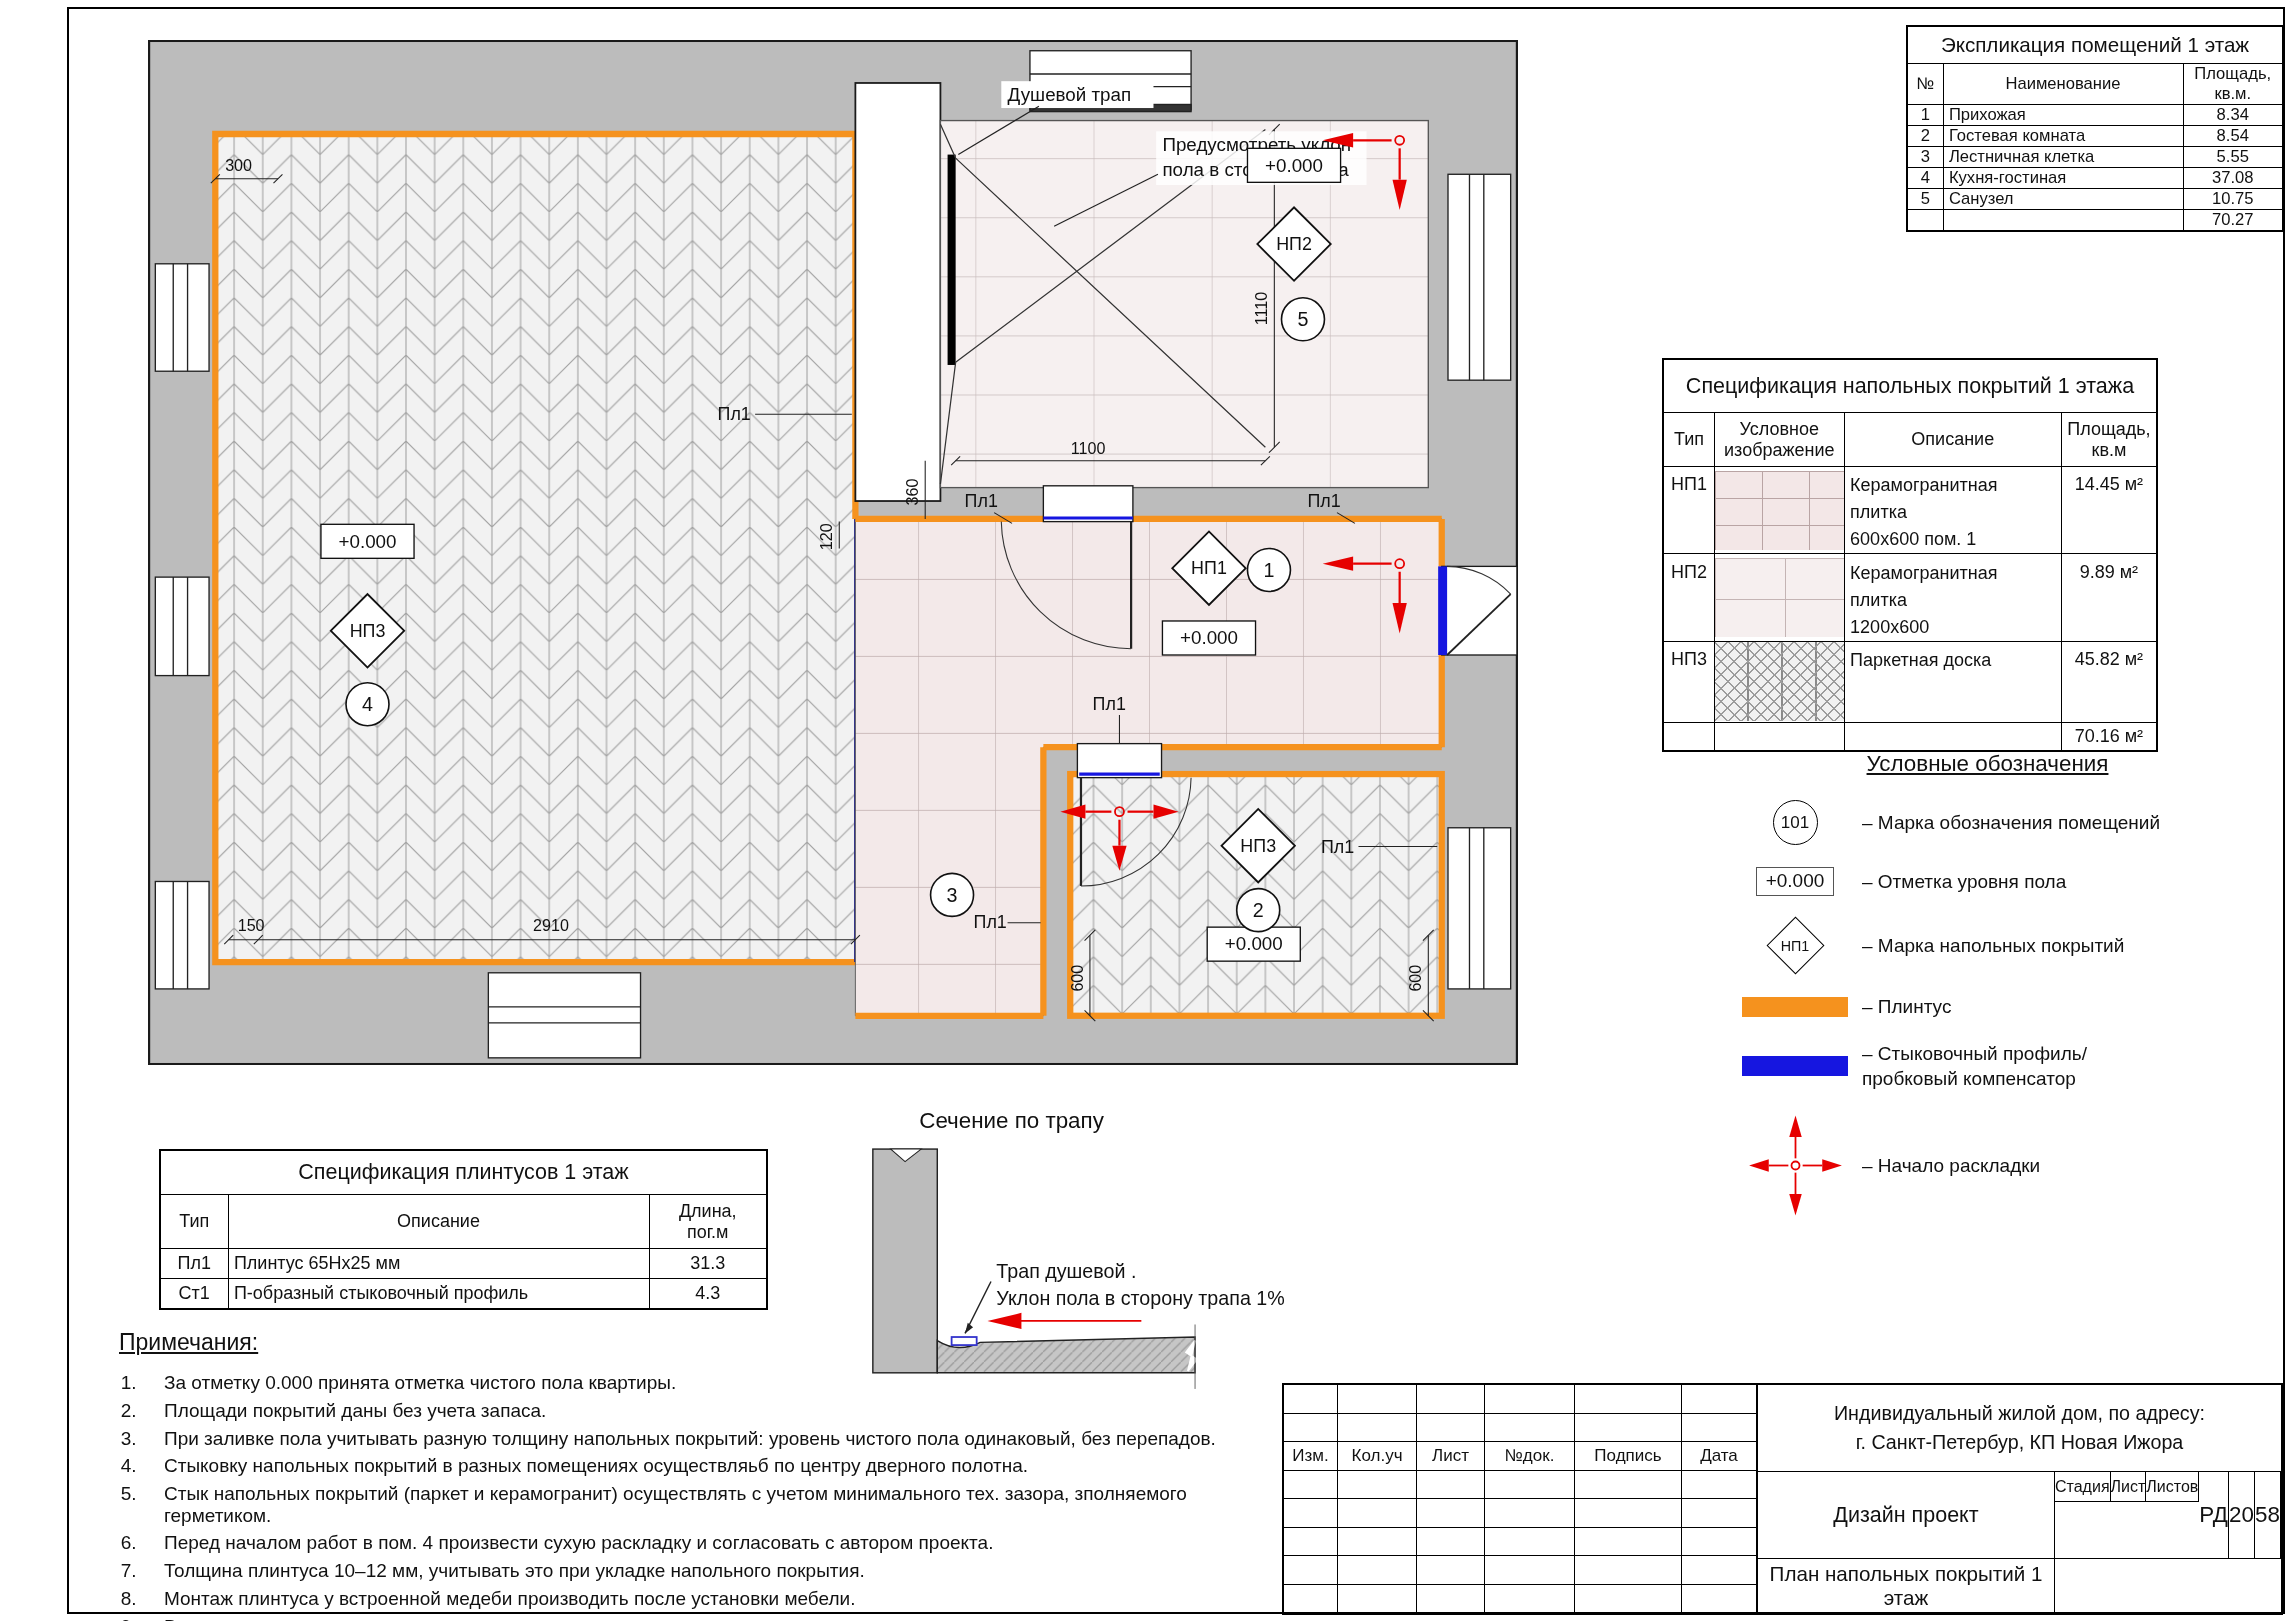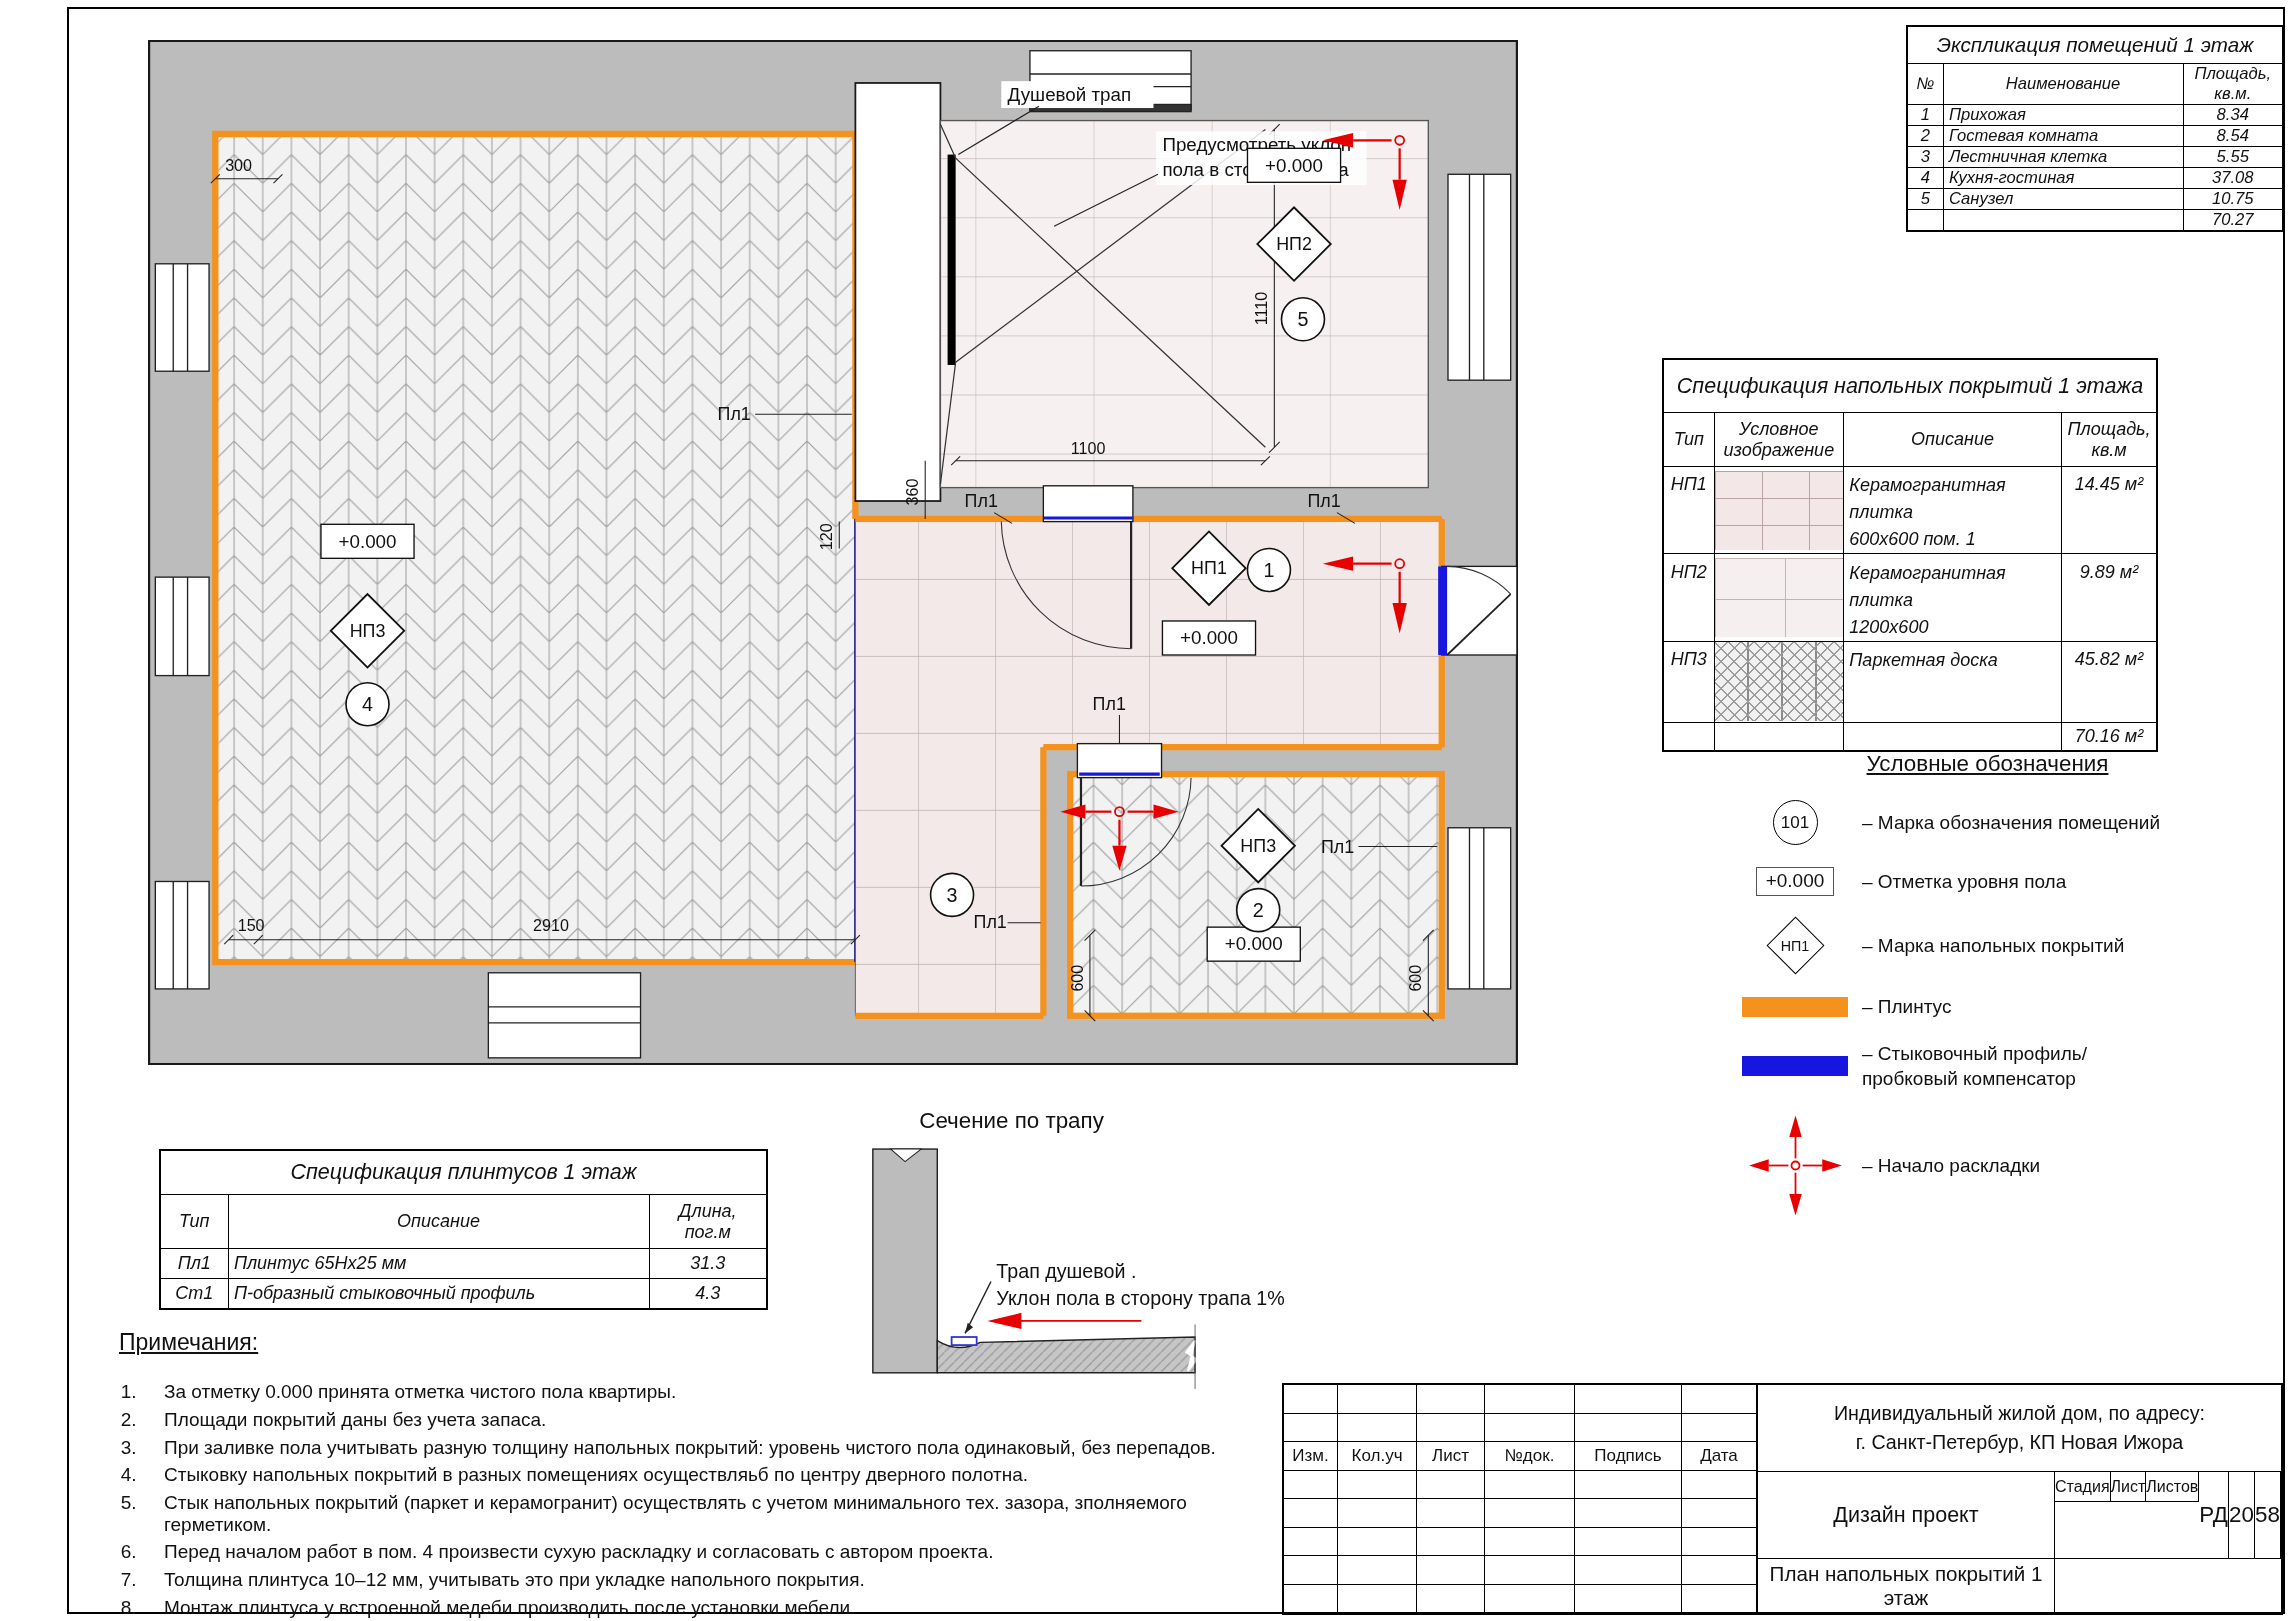--- a/index.html
+++ b/index.html
@@ -1,19 +1,19 @@
 <!DOCTYPE html>
 <html style="font-size:14.3px"><head>
 <meta charset="utf-8">
 <style>
   html,body{margin:0;padding:0;background:#fff;}
   body{width:2293px;height:1622px;position:relative;font-family:"Liberation Sans",sans-serif;color:#111;}
   .frame{position:absolute;left:67px;top:7.2px;width:2214px;height:1603px;border:2.2px solid #000;}
   
-  table{border-collapse:collapse;font-style:italic;}
+  table{border-collapse:collapse;}
   .gtable td,.gtable th{border:1.3px solid #000;font-weight:normal;padding:0 5.4px;text-align:center;vertical-align:middle;}
   .gtable{border:2.2px solid #000;background:#fff;}
   
   .expl{position:absolute;left:1906px;top:25px;width:378px;}
   .expl td{font-size:16.6px;height:18px;}
   .expl .title{height:36px;font-size:20.6px;}
   .expl .hdr{height:41px;}
   .expl .name{text-align:left;}
   
   .fspec{position:absolute;left:1662px;top:358px;width:496px;}
@@ -41,21 +41,21 @@
   .lico{width:134px;display:flex;justify-content:center;align-items:center;flex:0 0 134px;}
   .llab{font-size:19px;line-height:25px;}
   .circ101{width:43px;height:43px;border:1.4px solid #000;border-radius:50%;display:flex;align-items:center;justify-content:center;font-size:17px;}
   .lvlbox{border:1.4px solid #555;padding:2.7px 9px;font-size:19px;}
   .dia{width:39px;height:39px;border:1.8px solid #000;transform:rotate(45deg);display:flex;align-items:center;justify-content:center;background:#fff;margin:7.2px;}
   .dia span{transform:rotate(-45deg);font-size:14.3px;}
   .barOr{width:106px;height:19.7px;background:#F5921E;}
   .barBl{width:106px;height:19.7px;background:#1616E0;}
   
   .notes{position:absolute;left:119px;top:1329px;width:1164px;}
-  .notes-title{font-size:23px;text-decoration:underline;margin-bottom:25px;}
+  .notes-title{font-size:23px;text-decoration:underline;margin-bottom:16px;}
   .note-row{position:relative;padding-left:45px;font-size:19px;line-height:21.5px;margin-bottom:6.3px;}
   .note-num{position:absolute;left:1.8px;}
   
   .sect{position:absolute;left:846px;top:1106px;}
   
   .tblock{position:absolute;left:1282px;top:1383px;width:1001px;height:232px;border:2.2px solid #000;box-sizing:border-box;display:flex;}
   .tb-left{width:473px;flex:0 0 473px;display:grid;grid-template-columns:54px 79px 68px 90px 107px 75px;grid-auto-rows:28.5px;}
   .tb-left div{border-right:1.1px solid #000;border-bottom:1.1px solid #000;font-size:17px;display:flex;align-items:center;justify-content:center;}
   .tb-right{flex:1;border-left:1.8px solid #000;display:flex;flex-direction:column;}
   .tb-addr{height:86px;border-bottom:1.8px solid #000;display:flex;flex-direction:column;align-items:center;justify-content:center;font-size:19.7px;line-height:29px;}

